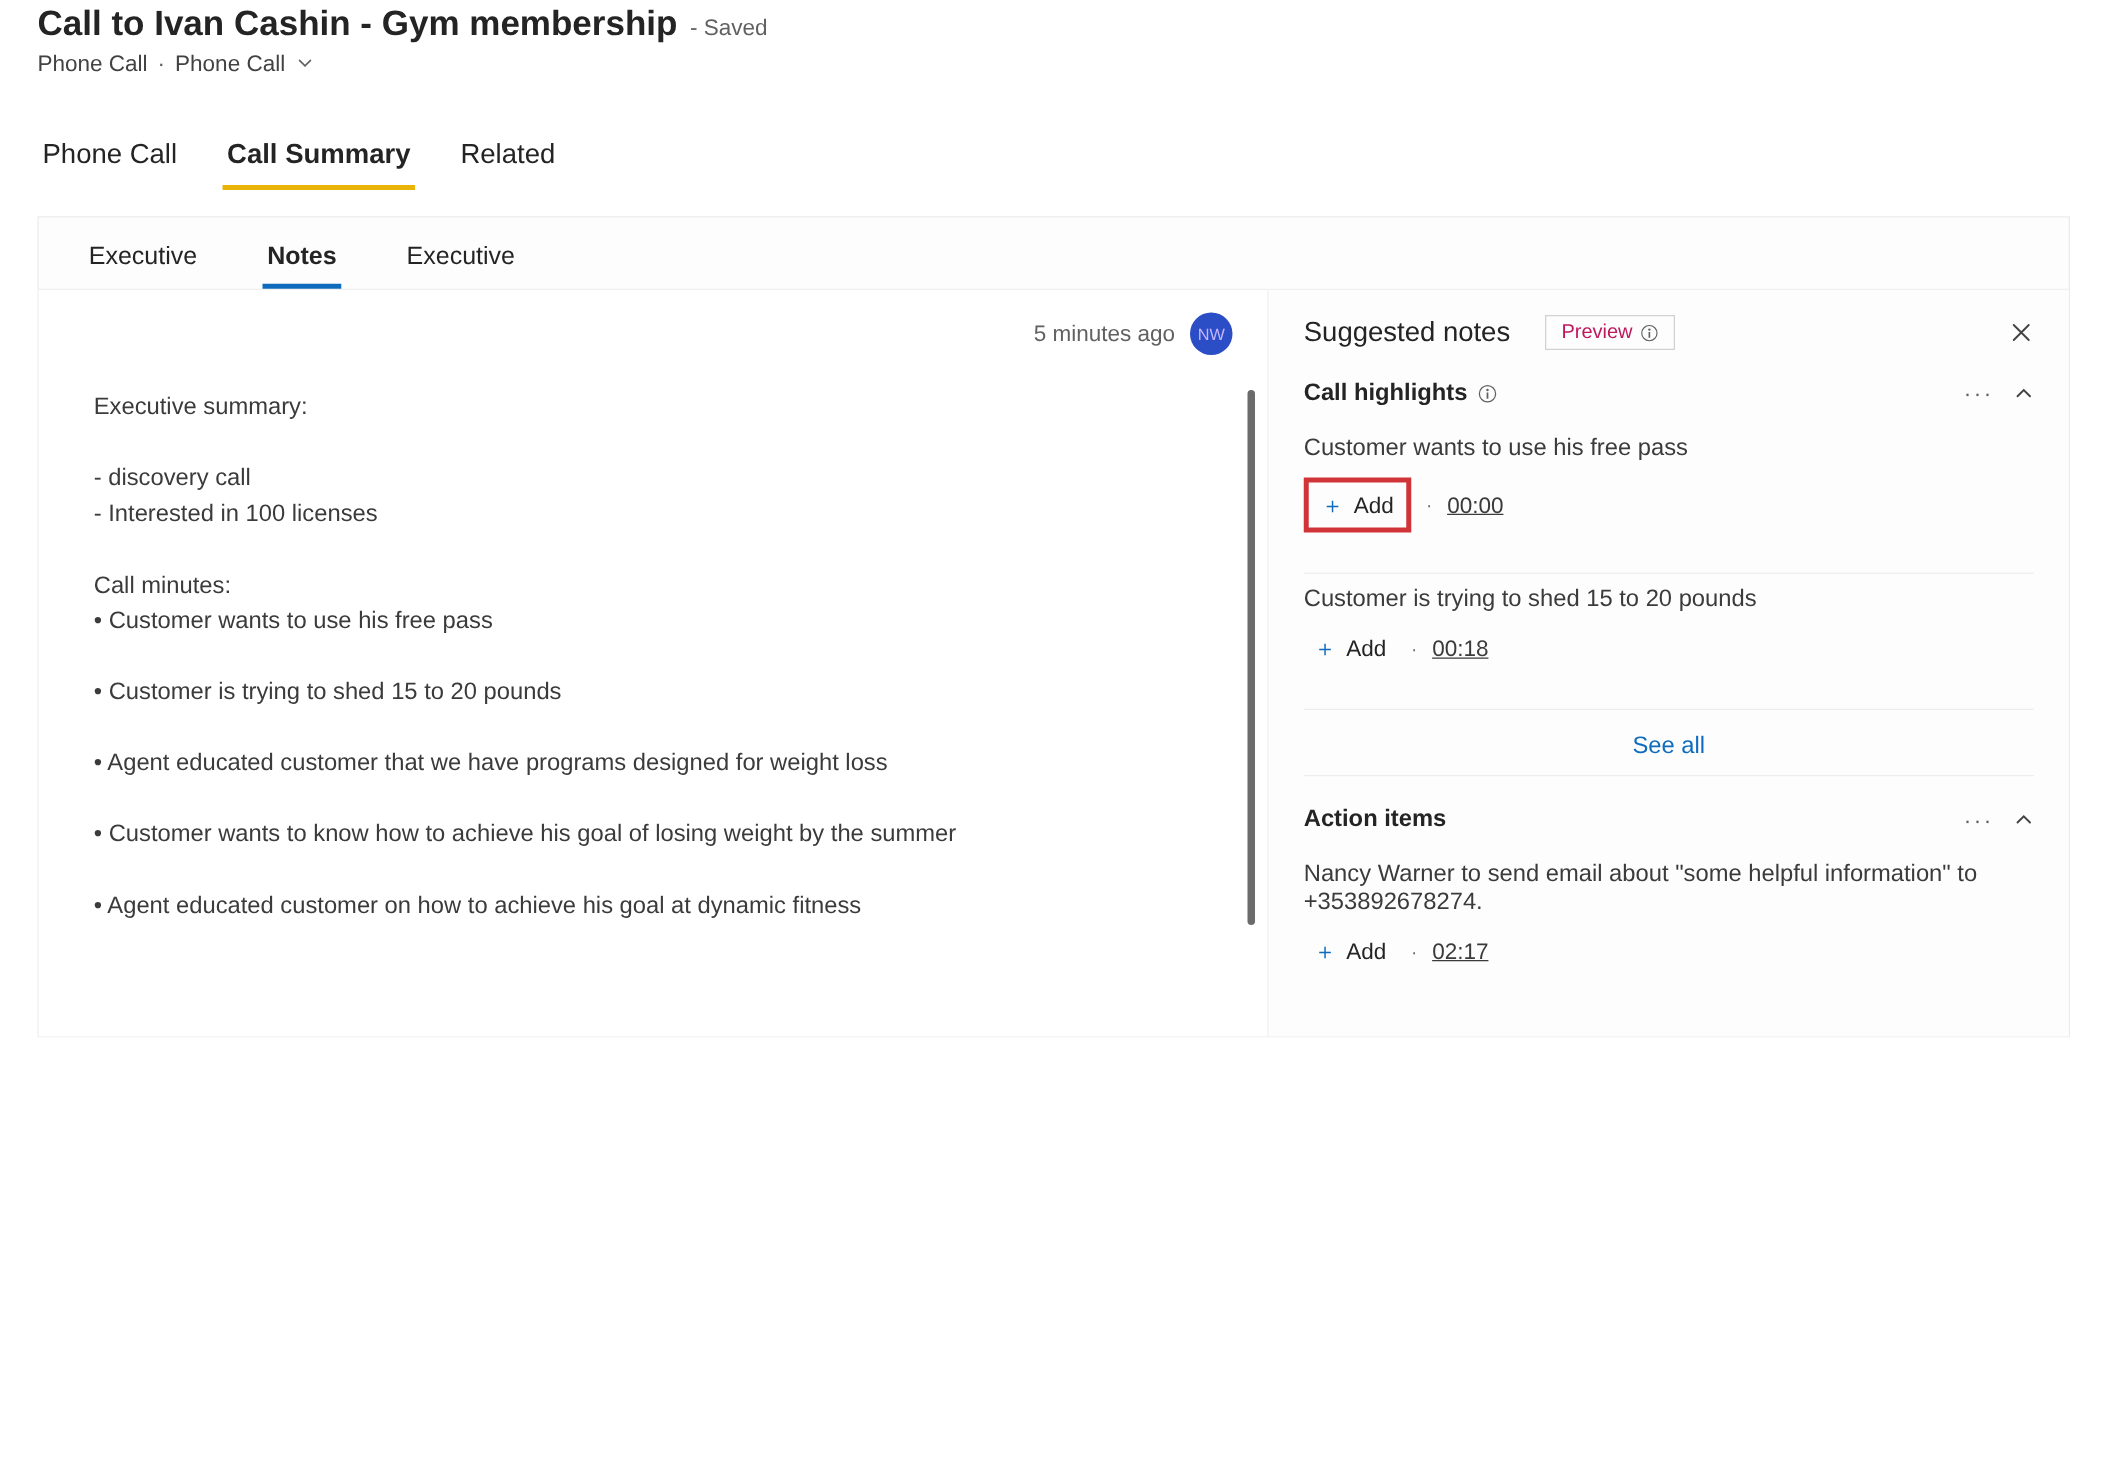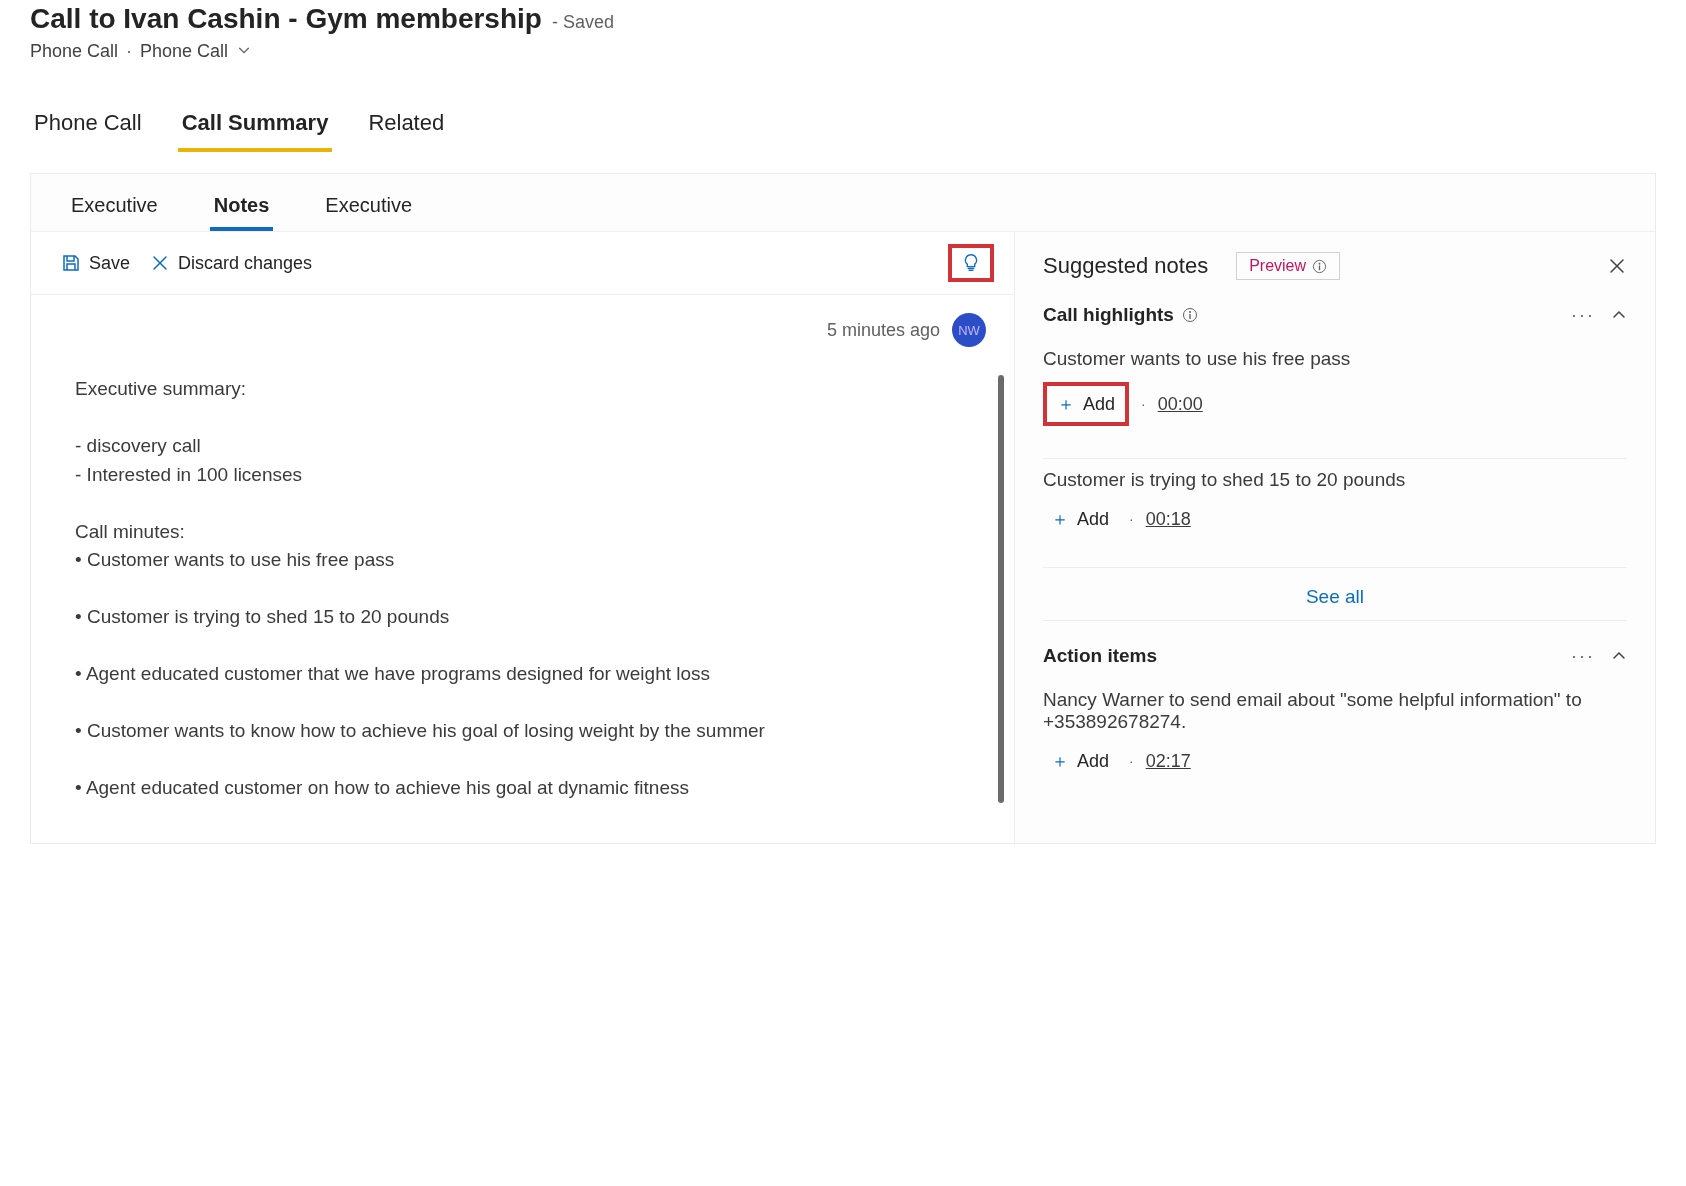--- a/index.html
+++ b/index.html
@@ -239,45 +239,20 @@
 <div class="content-area">
   <div class="sub-tabs">
     <div class="sub-tab">Executive</div>
     <div class="sub-tab active">Notes</div>
     <div class="sub-tab">Executive</div>
   </div>
 
   <div class="two-pane">
 
     <div class="left-pane">
-      <div class="toolbar">
-        <div class="toolbar-btn">
-          <span class="icon">
-            <svg width="20" height="20" viewBox="0 0 20 20">
-                <path d="M3 3h11l3 3v11H3V3zm3 0v5h7V3M6 17v-6h8v6" stroke="#0f6cbd" stroke-width="1.5" fill="none"></path>
-              </svg>
-          </span>
-          <span>Save</span>
-        </div>
-        <div class="toolbar-btn">
-          <span class="icon">
-            <svg width="20" height="20" viewBox="0 0 20 20">
-                <path d="M4 4l12 12M16 4L4 16" stroke="#0f6cbd" stroke-width="1.5" fill="none" stroke-linecap="round"></path>
-              </svg>
-          </span>
-          <span>Discard changes</span>
-        </div>
-        <div class="bulb-box">
-          <span>
-            <svg width="22" height="22" viewBox="0 0 24 24">
-                <path d="M12 3a6 6 0 00-4 10.5V16h8v-2.5A6 6 0 0012 3zM9 18h6M10 20h4" stroke="#0f6cbd" stroke-width="1.5" fill="none" stroke-linecap="round"></path>
-              </svg>
-          </span>
-        </div>
-      </div>
 
       <div class="notes-meta">
         <span class="time-ago">5 minutes ago</span>
         <div class="avatar">NW</div>
       </div>
 
       <div class="notes-body-wrap">
         <div class="notes-body">Executive summary:
 
 - discovery call

